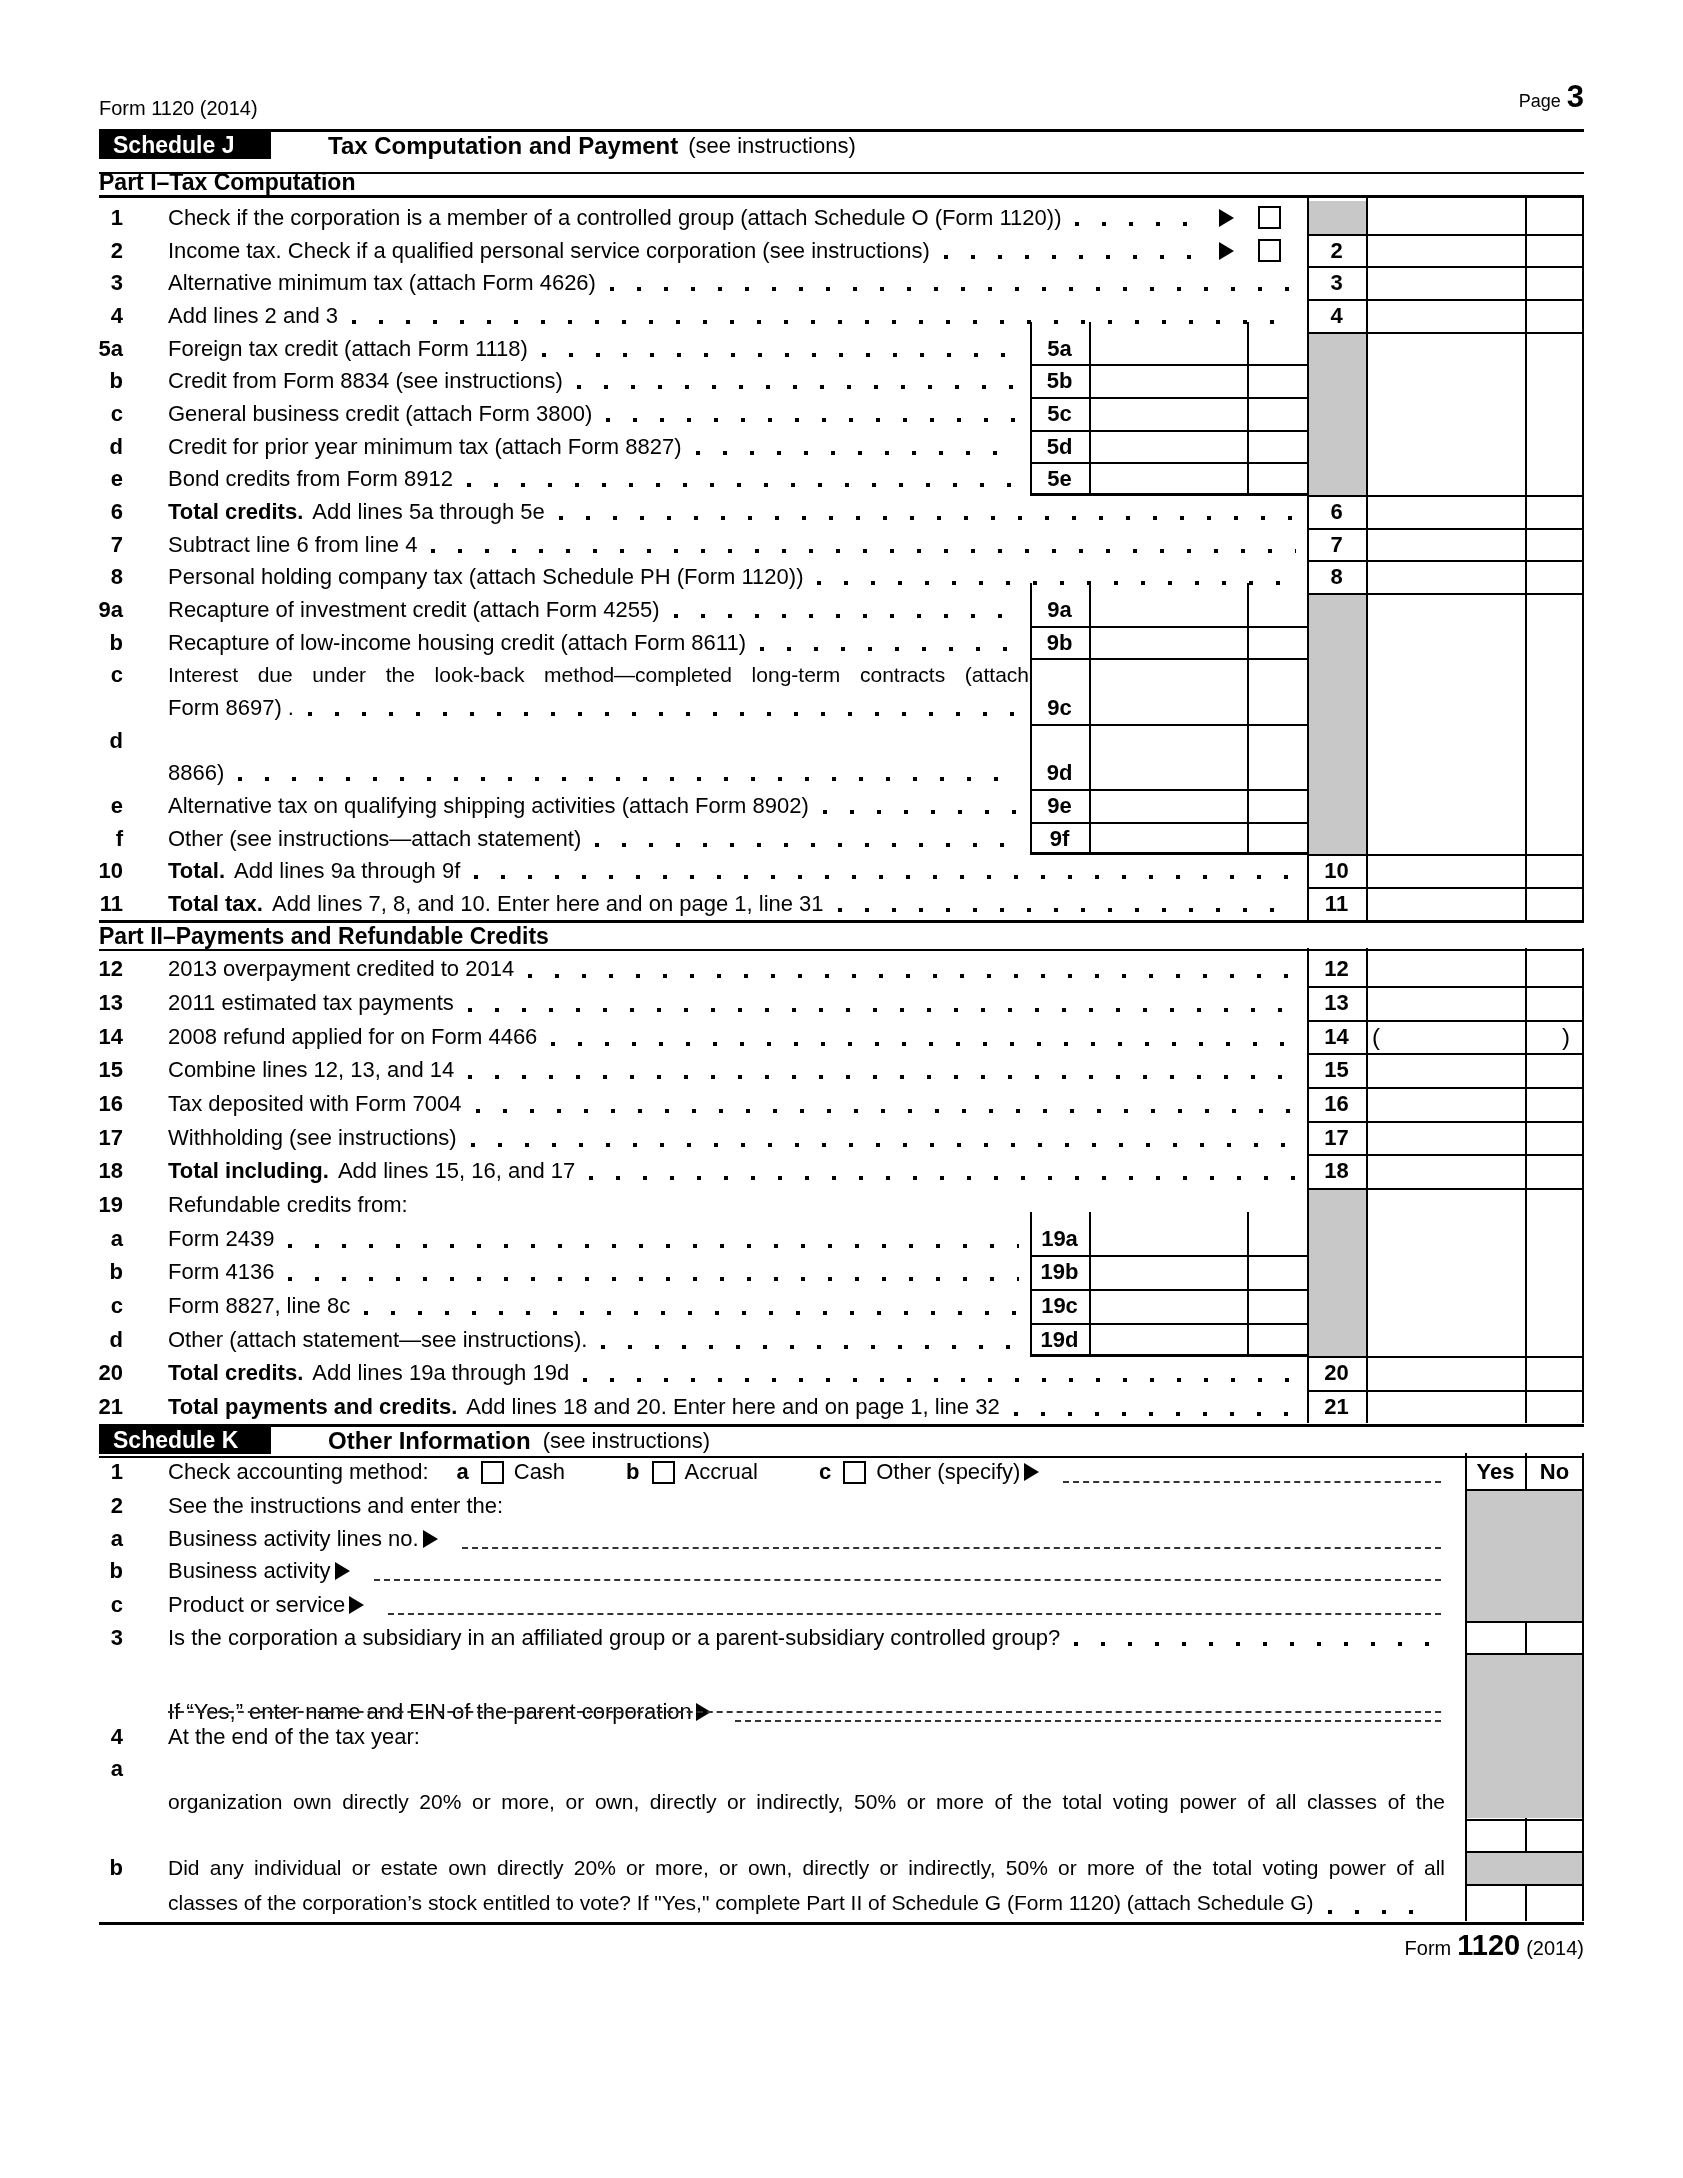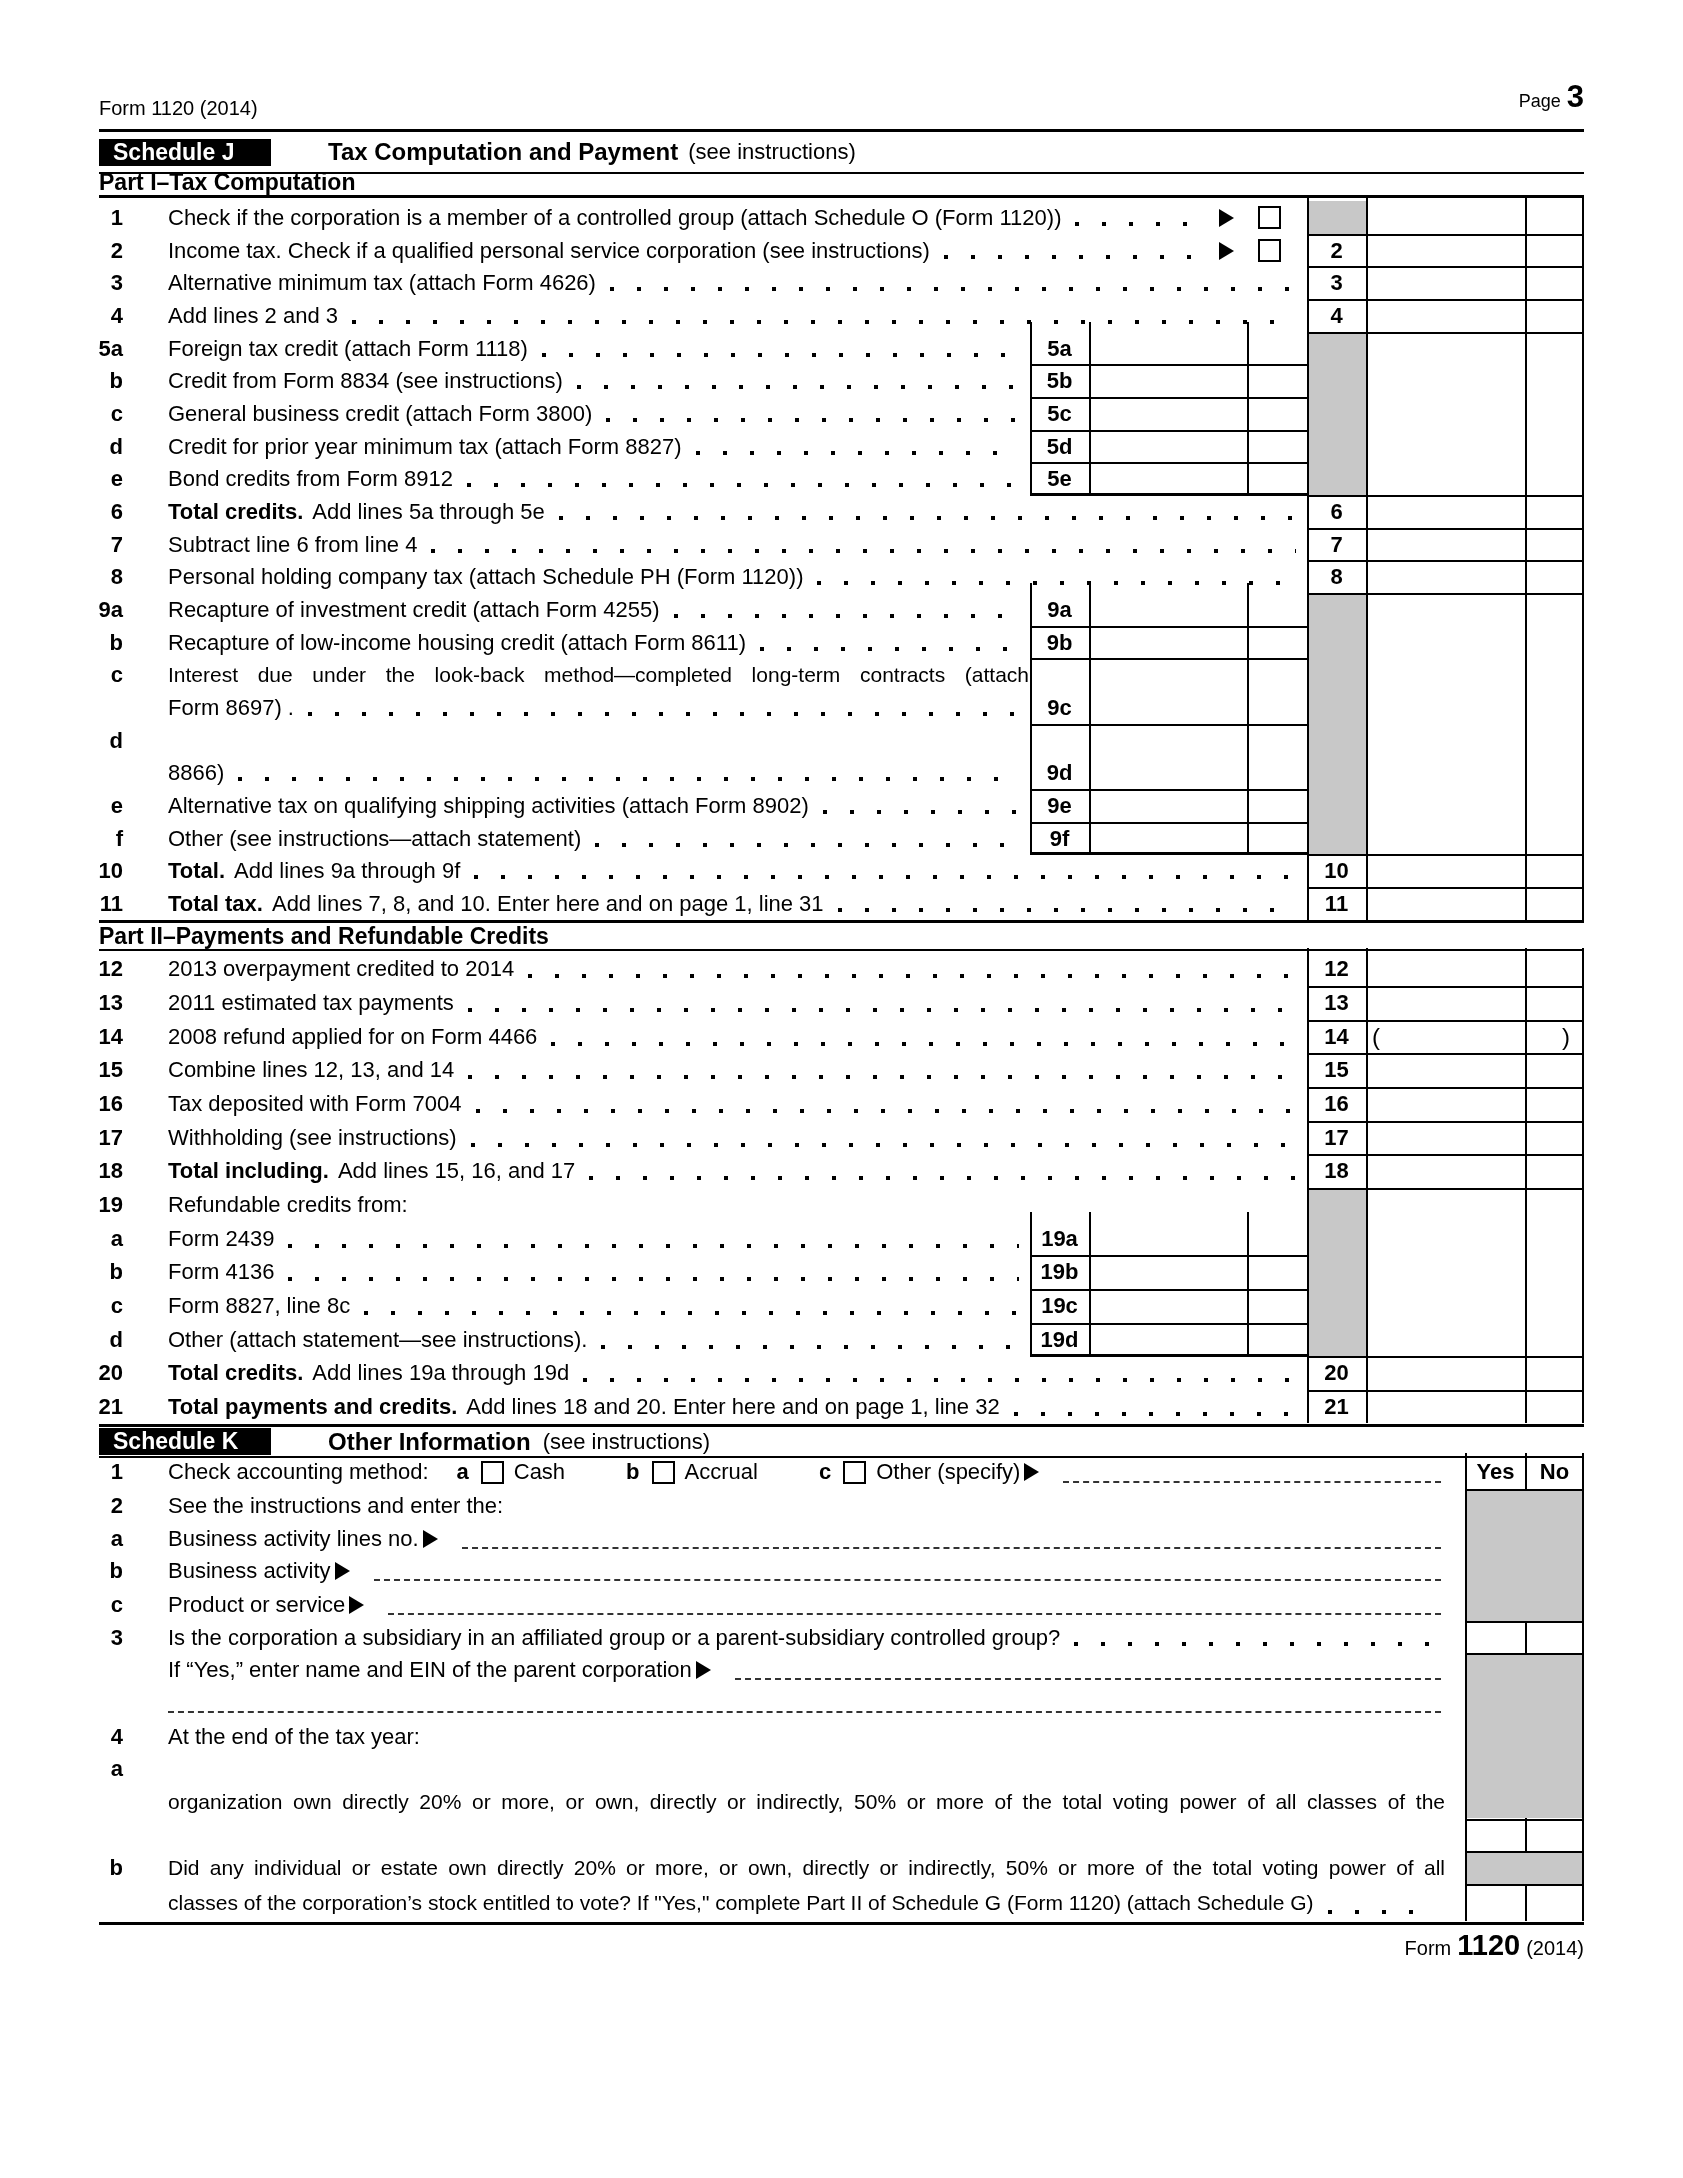--- a/index.html
+++ b/index.html
@@ -16,21 +16,21 @@
   .jfill{flex:1;margin-left:45px;text-align:justify;text-align-last:justify;font-size:21px;white-space:normal;overflow:hidden;max-height:33px;}
   .vl{position:absolute;width:2px;background:#000;}
   .hl{position:absolute;height:2px;background:#000;}
   .hl3{position:absolute;height:3px;background:#000;}
   .gz{position:absolute;background:#c8c8c8;}
   .ncell{position:absolute;left:1309px;width:55px;text-align:center;font-weight:700;font-size:22px;line-height:33px;}
   .icell{position:absolute;left:1032px;width:55px;text-align:center;font-weight:700;font-size:22px;line-height:33px;}
   .lh34{line-height:34px;}
   .entry{position:absolute;background:transparent;}
   .paren{position:absolute;font-size:24px;line-height:34px;}
-  .schbar{position:absolute;left:99px;width:1485px;border-top:3px solid #000;border-bottom:2px solid #000;display:flex;align-items:center;background:#fff;}
+  .schbar{position:absolute;left:99px;width:1485px;border-top:3px solid #000;border-bottom:2px solid #000;display:flex;align-items:flex-start;background:#fff;}
   .schlabel{background:#000;color:#fff;font-weight:700;font-size:23px;width:158px;display:flex;align-items:center;padding-left:14px;flex:0 0 auto;}
   .schtitle{display:flex;align-items:center;margin-left:57px;}
   .partHead{position:absolute;left:99px;width:1485px;font-weight:700;font-size:23px;}
   .kopt{margin-left:10px;white-space:nowrap;}
   .klet{font-weight:700;}
 </style>
 </head>
 <body>
 
 <div class="page">
@@ -381,21 +381,21 @@
       <span class="ln">c</span>
       <span class="lbl">Product or service</span>
       <span class="arw"></span>
       <span class="dash"></span>
     </div>
   <div class="row" style="top:1621px;width:1391px">
       <span class="ln">3</span>
       <span class="lbl">Is the corporation a subsidiary in an affiliated group or a parent-subsidiary controlled group?</span>
       <span class="dots"></span>
     </div>
-  <div class="row" style="top:1653px;width:1391px">
+  <div class="row" style="top:1695px;width:1391px">
       <span class="ln"></span>
       <span class="lbl">If “Yes,” enter name and EIN of the parent corporation</span>
       <span class="arw"></span>
       <span class="dash"></span>
     </div>
   <div class="row" style="top:1686px;width:1391px">
       <span class="ln"></span>
       <span class="dash" style="margin-left:45px"></span>
     </div>
   <div class="row" style="top:1720px;width:1391px">

